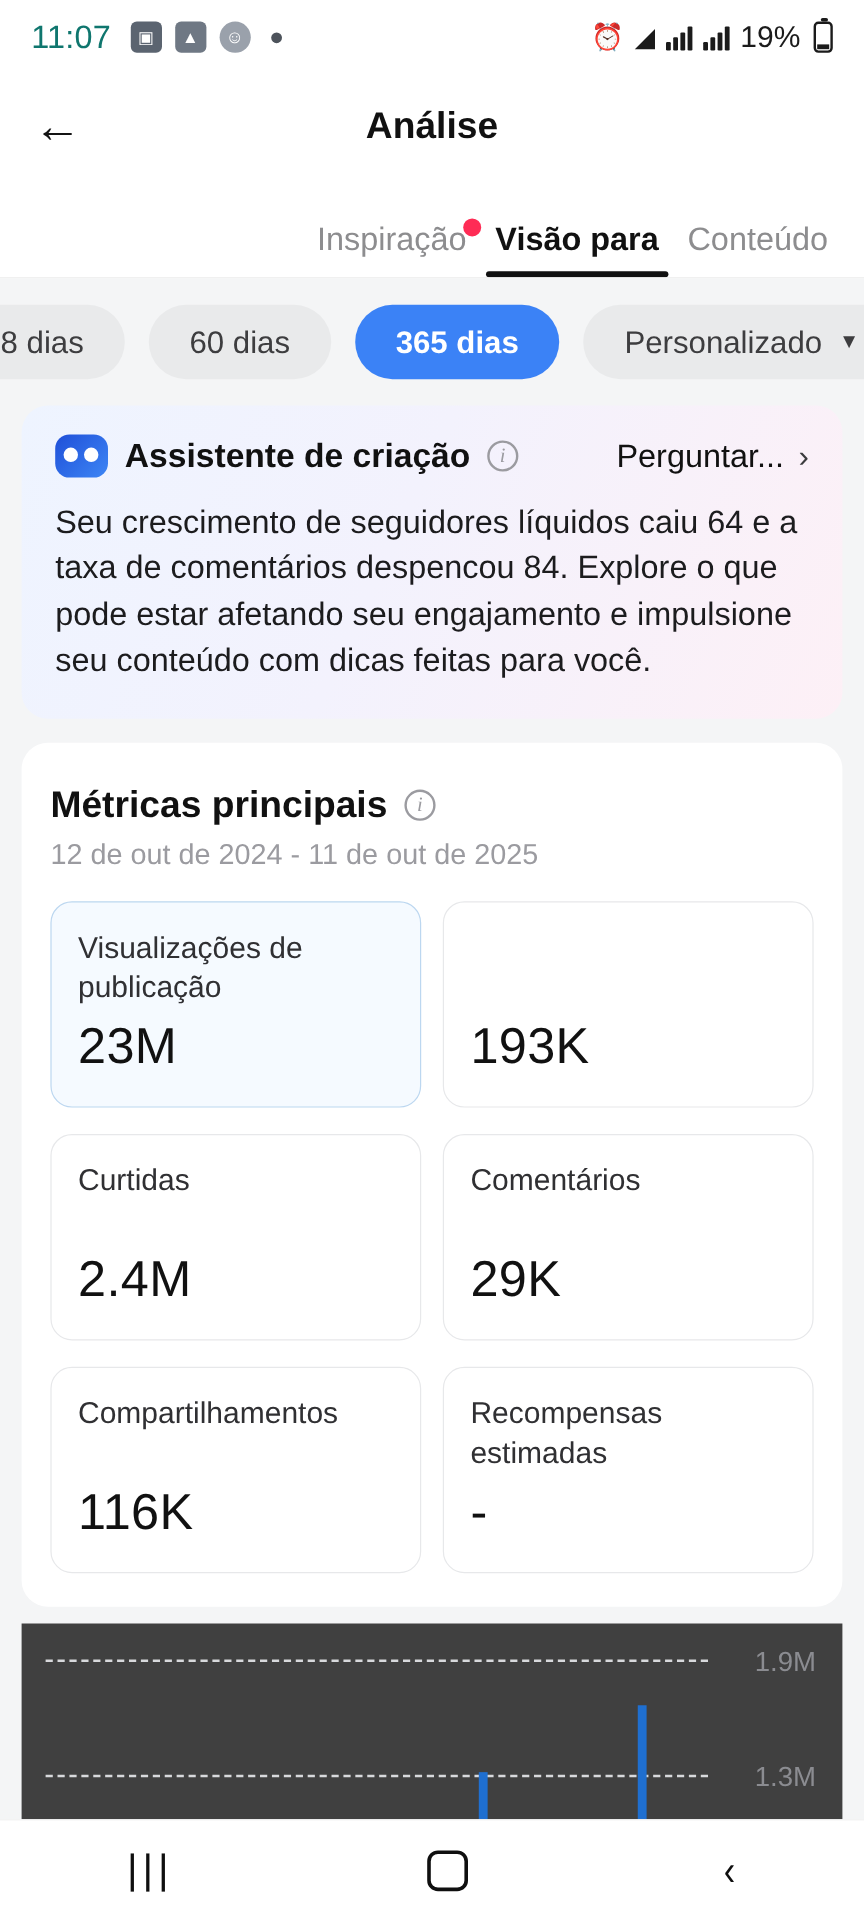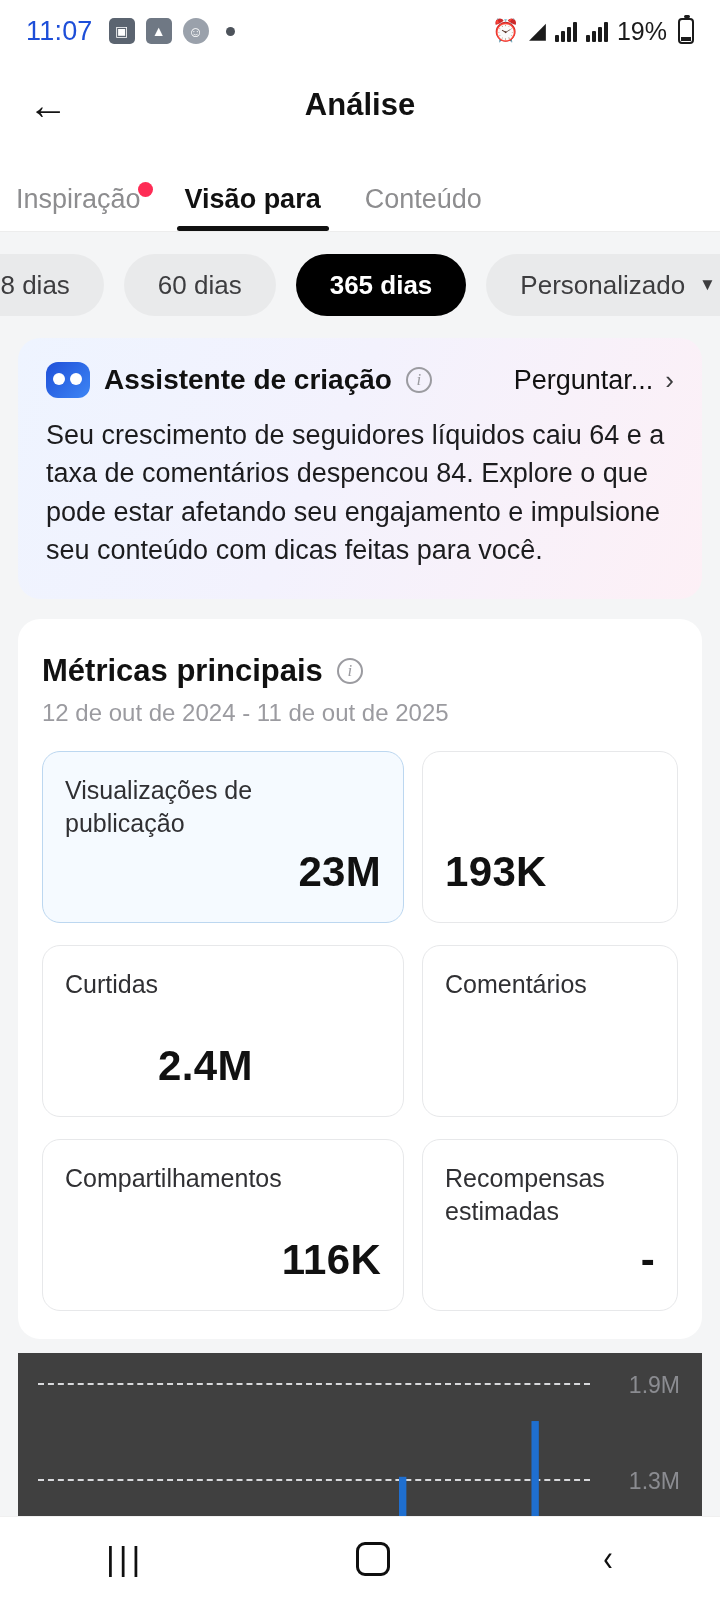--- a/index.html
+++ b/index.html
@@ -15,21 +15,21 @@
   
   .statusbar {
     height: 62px;
     display: flex;
     align-items: center;
     padding: 0 26px;
     background: #ffffff;
   }
   .status-time {
     font-size: 27px;
-    color: #1d4ed8;
+    color: #0f766e;
     font-weight: 400;
     letter-spacing: .2px;
     text-align: center;
   }
   .status-left-icons {
     display: flex;
     align-items: center;
     gap: 11px;
     margin-left: 16px;
   }
@@ -111,25 +111,26 @@
     font-weight: bold;
     color: #111111;
   }
 
   
   .tabs {
     display: flex;
     align-items: flex-end;
     height: 84px;
     padding: 0 30px;
-    gap: 44px;
+    gap: 24px;
     background: #ffffff;
     border-bottom: 1px solid #ededed;
     overflow: hidden;
     white-space: nowrap;
+    justify-content: flex-end;
   }
   .tab {
     position: relative;
     font-size: 27px;
     color: #8d8d8f;
     padding-bottom: 16px;
     flex: 0 0 auto;
   }
   .tab.active {
     color: #111111;
@@ -174,21 +175,21 @@
     background: #e9eaeb;
     color: #3d3d3f;
     font-size: 26px;
     display: inline-flex;
     align-items: center;
     justify-content: center;
     padding: 0 34px;
     flex: 0 0 auto;
   }
   .chip.active {
-    background: #000000;
+    background: #3b82f6;
     color: #ffffff;
     font-weight: bold;
   }
   .chip .caret { margin-left: 14px; font-size: 17px; }
 
   
   .assistant {
     margin: 0 18px;
     border-radius: 22px;
     background: linear-gradient(115deg, #eef4ff 0%, #f3f2fd 45%, #fdf0f6 100%);
@@ -278,36 +279,36 @@
     display: grid;
     grid-template-columns: 1fr 1fr;
     gap: 22px 18px;
   }
   .tile {
     border: 1px solid #e7e8ea;
     border-radius: 18px;
     padding: 22px 22px 26px 22px;
     min-height: 172px;
     display: flex;
-    flex-direction: row;
+    flex-direction: column;
     background: #ffffff;
   }
   .tile.selected {
     border-color: #bcd7f0;
     background: #f5faff;
   }
   .tile-label {
     font-size: 25px;
     color: #303033;
     line-height: 1.3;
   }
   .tile-value {
     margin-top: auto;
     font-size: 42px;
-    font-weight: bold;
+    font-weight: normal;
     color: #111111;
     letter-spacing: .3px;
   }
 
   
   .chart-wrap {
     margin: 14px 18px 0 18px;
     background: #404040;
     border-radius: 0 0 22px 22px;
     padding: 18px 20px 0 20px;
@@ -455,20 +456,21 @@
       </div>
       <div class="tile">
         <div class="tile-value">193K</div>
       </div>
       <div class="tile">
         <div class="tile-label">Curtidas</div>
         <div class="tile-value">2.4M</div>
       </div>
       <div class="tile">
         <div class="tile-label">Comentários</div>
+        <div class="tile-value">29K</div>
       </div>
       <div class="tile">
         <div class="tile-label">Compartilhamentos</div>
         <div class="tile-value">116K</div>
       </div>
       <div class="tile">
         <div class="tile-label">Recompensas estimadas</div>
         <div class="tile-value">-</div>
       </div>
     </div>

